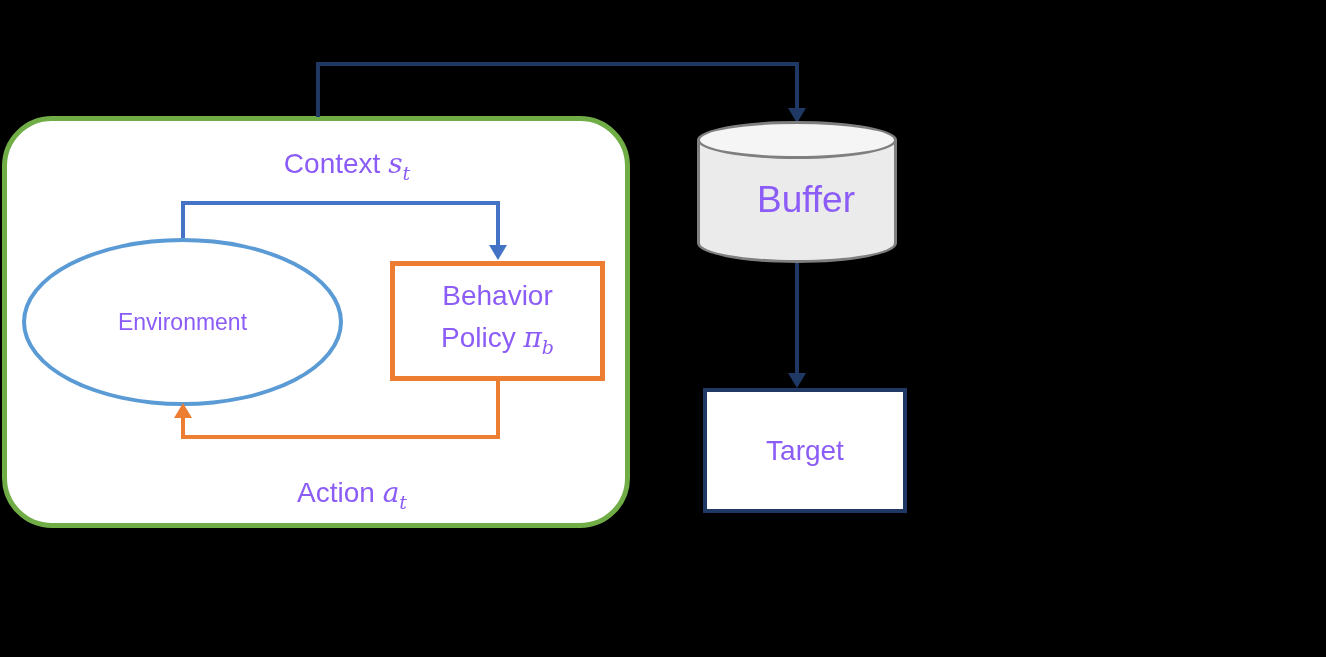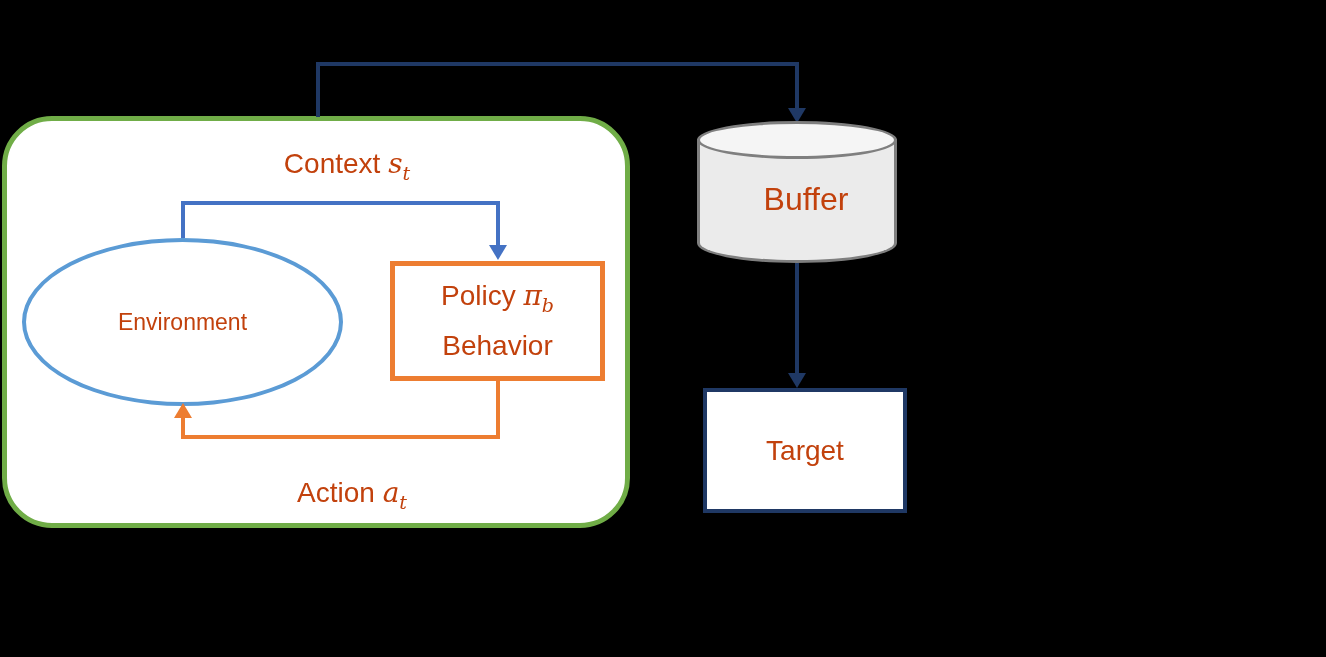--- a/index.html
+++ b/index.html
@@ -6,21 +6,21 @@
     margin: 0;
     padding: 0;
     background: #000;
   }
   .canvas {
     position: relative;
     width: 1326px;
     height: 657px;
     background: var(--background, #000000);
     font-family: "Liberation Sans", sans-serif;
-    color: #c2410c;
+    color: #8b5cf6;
     overflow: hidden;
   }
 
   
   .green-box {
     position: absolute;
     left: 2px; top: 116px;
     width: 628px; height: 412px;
     background: #ffffff;
     border: 5px solid var(--green, #70AD47);
@@ -72,21 +72,21 @@
   .cyl-body {
     position: absolute;
     left: 0; top: 18px;
     width: 200px; height: 124px;
     background: var(--cylinder_fill, #EBEBEB);
     border: 3px solid var(--gray, #7F7F7F);
     border-top: none;
     border-radius: 0 0 100px 100px / 0 0 20px 20px;
     box-sizing: border-box;
     display: flex; align-items: center; justify-content: center;
-    font-size: 32px;
+    font-size: 37px;
     padding-left: 18px;
   }
   .cyl-top {
     position: absolute;
     left: 0; top: 0;
     width: 200px; height: 38px;
     background: var(--cylinder_top_fill, #F5F5F5);
     border: 3px solid var(--gray, #7F7F7F);
     border-radius: 50%;
     box-sizing: border-box;
@@ -155,22 +155,22 @@
   <div class="seg blue" style="left:181px; top:201px; width:4px; height:37px;"></div>
   <div class="seg blue" style="left:181px; top:201px; width:319px; height:4px;"></div>
   <div class="seg blue" style="left:496px; top:201px; width:4px; height:45px;"></div>
   <div class="arrow down blue" style="left:489px; top:245px;"></div>
 
   <div class="ellipse">
       <span>Environment</span>
     </div>
 
   <div class="behavior-box">
+    <div>Behavior</div>
     <div><span>Policy </span><span class="mvar">π</span><sub class="msub">b</sub></div>
-    <div>Behavior</div>
   </div>
 
   <div class="seg orange" style="left:496px; top:381px; width:4px; height:58px;"></div>
   <div class="seg orange" style="left:181px; top:435px; width:319px; height:4px;"></div>
   <div class="seg orange" style="left:181px; top:417px; width:4px; height:22px;"></div>
   <div class="arrow up orange" style="left:174px; top:403px;"></div>
 
   <div class="label action-label"><span>Action </span><span class="mvar">a</span><sub class="msub">t</sub></div>
 
   <div class="cylinder">

